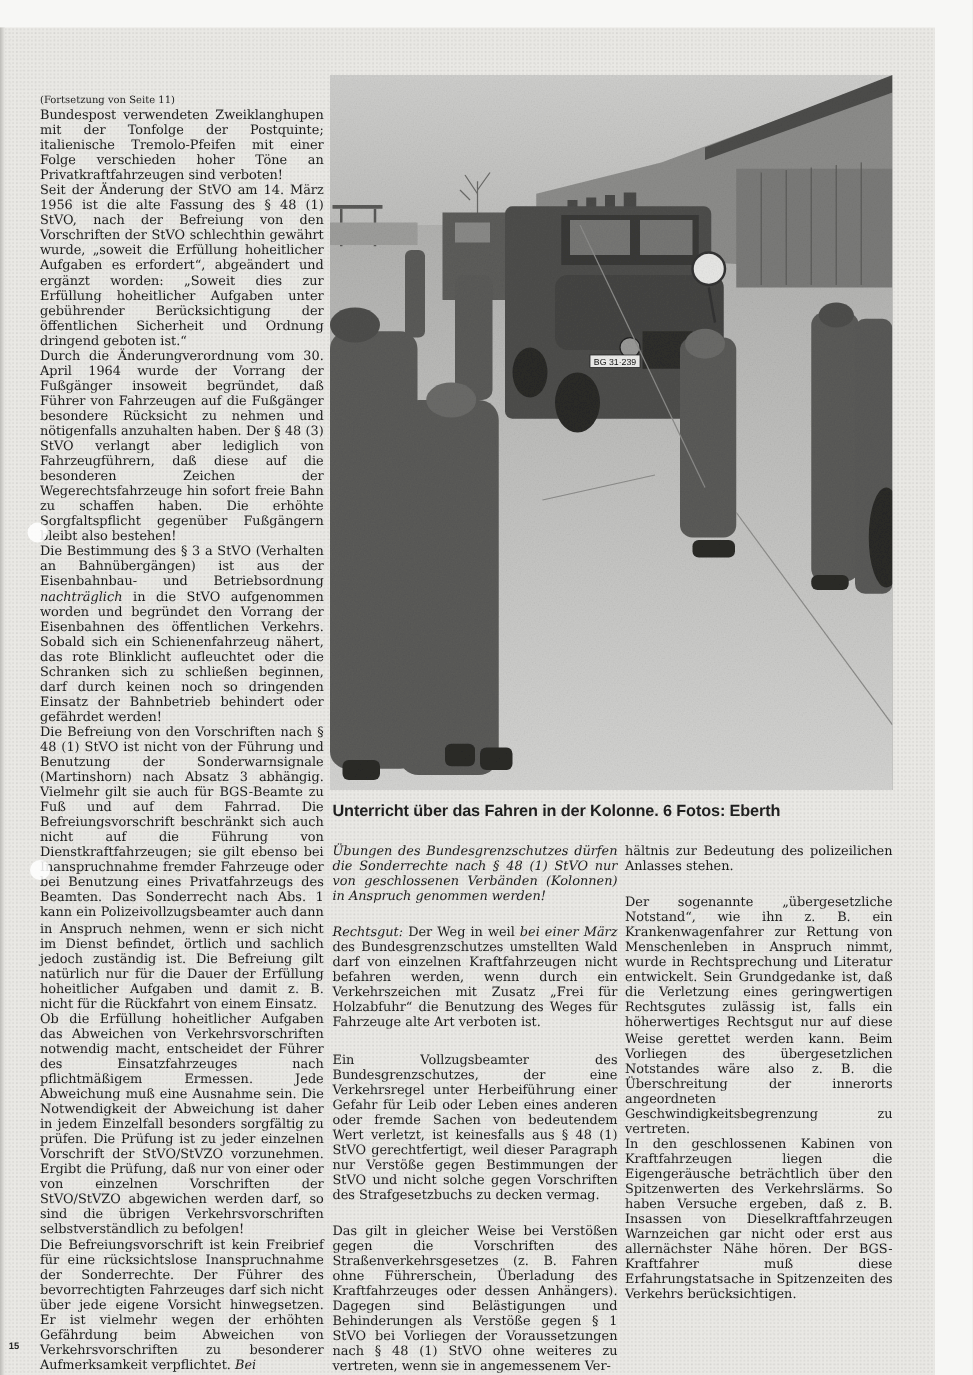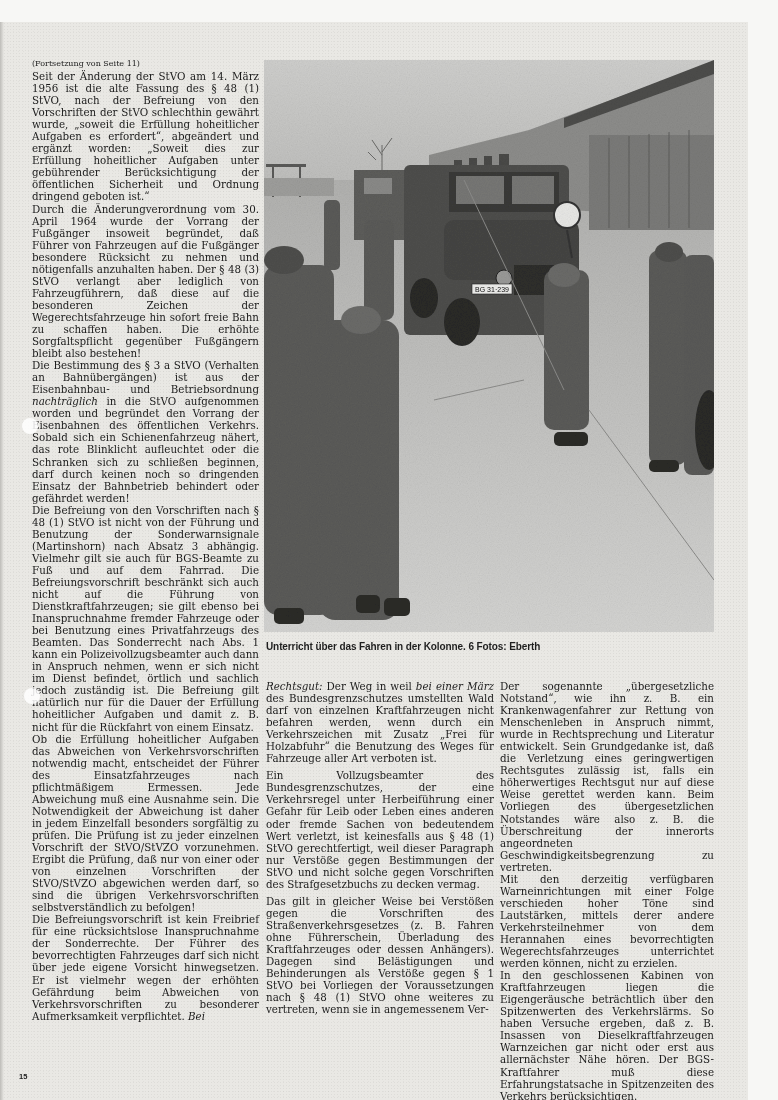--- a/index.html
+++ b/index.html
@@ -20,52 +20,53 @@
     position: absolute; left: 0; top: 22px; width: 4px; height: 1078px;
     background: linear-gradient(to right, #bdbcb8, #e9e8e4);
   }
   .col {
     position: absolute;
     font-family: "DejaVu Serif", "Liberation Serif", serif;
     font-size: 10.3px; line-height: 12.05px; color: #1b1b1b;
     text-align: justify; hyphens: manual;
   }
   .col p { margin: 0; text-indent: 0; }
-  .col p.gap { margin-top: 5px; }
+  .col p.gap { margin-top: 17px; }
   .col em { font-style: italic; }
-  #col1 { left: 32px; top: 58px; width: 227px; }
+  #col1 { left: 32px; top: 74px; width: 227px; }
   #col2 { left: 266px; top: 675px; width: 228px; }
   #col3 { left: 500px; top: 675px; width: 214px; }
   .cont-note { font-size: 8px; line-height: 11px; color: #222; margin-bottom: 1px !important; }
   .page-number {
-    position: absolute; left: 19px; top: 1072px;
+    position: absolute; left: 7px; top: 1072px;
     font-family: "Liberation Sans", sans-serif; font-size: 7.5px; font-weight: bold; color: #222;
   }
   .photo {
     position: absolute; left: 264px; top: 60px; width: 450px; height: 572px;
     background: #9d9d9b; overflow: hidden;
   }
   .photo svg { display: block; }
   .caption {
     position: absolute; left: 266px; top: 641px; width: 460px;
-    font-family: "Liberation Sans", sans-serif; font-size: 10px; font-weight: bold; color: #1f1f1f;
+    font-family: "Liberation Sans", sans-serif; font-size: 13px; font-weight: bold; color: #1f1f1f;
     white-space: nowrap; letter-spacing: -0.1px;
   }
   .smudge {
     position: absolute; border-radius: 50%; background: rgba(255,255,255,0.85);
   }
 </style>
 </head>
 <body>
 
 <div class="paper"></div>
 <div class="binding"></div>
 
 <div class="col" id="col1">
   <p class="cont-note">(Fortsetzung von Seite 11)</p>
+  <p>Bundespost verwendeten Zweiklanghupen mit der Tonfolge der Postquinte; italienische Tremolo-Pfeifen mit einer Folge verschieden hoher Töne an Privatkraftfahrzeugen sind verboten!</p>
   <p>Seit der Änderung der StVO am 14. März 1956 ist die alte Fassung des § 48 (1) StVO, nach der Befreiung von den Vorschriften der StVO schlechthin gewährt wurde, „soweit die Erfüllung hoheitlicher Aufgaben es erfordert“, abgeändert und ergänzt worden: „Soweit dies zur Erfüllung hoheitlicher Aufgaben unter gebührender Berücksichtigung der öffentlichen Sicherheit und Ordnung dringend geboten ist.“</p>
   <p>Durch die Änderungverordnung vom 30. April 1964 wurde der Vorrang der Fußgänger insoweit begründet, daß Führer von Fahrzeugen auf die Fußgänger besondere Rücksicht zu nehmen und nötigenfalls anzuhalten haben. Der § 48 (3) StVO verlangt aber lediglich von Fahrzeugführern, daß diese auf die besonderen Zeichen der Wegerechtsfahrzeuge hin sofort freie Bahn zu schaffen haben. Die erhöhte Sorgfaltspflicht gegenüber Fußgängern bleibt also bestehen!</p>
   <p><span>Die Bestimmung des § 3 a StVO (Verhalten an Bahnübergängen) ist aus der Eisenbahnbau- und Betriebsordnung </span><em>nachträglich</em> <span>in die StVO aufgenommen worden und begründet den Vorrang der Eisenbahnen des öffentlichen Verkehrs. Sobald sich ein Schienenfahrzeug nähert, das rote Blinklicht aufleuchtet oder die Schranken sich zu schließen beginnen, darf durch keinen noch so dringenden Einsatz der Bahnbetrieb behindert oder gefährdet werden!</span></p>
   <p>Die Befreiung von den Vorschriften nach § 48 (1) StVO ist nicht von der Führung und Benutzung der Sonderwarnsignale (Martinshorn) nach Absatz 3 abhängig. Vielmehr gilt sie auch für BGS-Beamte zu Fuß und auf dem Fahrrad. Die Befreiungsvorschrift beschränkt sich auch nicht auf die Führung von Dienstkraftfahrzeugen; sie gilt ebenso bei Inanspruchnahme fremder Fahrzeuge oder bei Benutzung eines Privatfahrzeugs des Beamten. Das Sonderrecht nach Abs. 1 kann ein Polizeivollzugsbeamter auch dann in Anspruch nehmen, wenn er sich nicht im Dienst befindet, örtlich und sachlich jedoch zuständig ist. Die Befreiung gilt natürlich nur für die Dauer der Erfüllung hoheitlicher Aufgaben und damit z. B. nicht für die Rückfahrt von einem Einsatz.</p>
   <p>Ob die Erfüllung hoheitlicher Aufgaben das Abweichen von Verkehrsvorschriften notwendig macht, entscheidet der Führer des Einsatzfahrzeuges nach pflichtmäßigem Ermessen. Jede Abweichung muß eine Ausnahme sein. Die Notwendigkeit der Abweichung ist daher in jedem Einzelfall besonders sorgfältig zu prüfen. Die Prüfung ist zu jeder einzelnen Vorschrift der StVO/StVZO vorzunehmen. Ergibt die Prüfung, daß nur von einer oder von einzelnen Vorschriften der StVO/StVZO abgewichen werden darf, so sind die übrigen Verkehrsvorschriften selbstverständlich zu befolgen!</p>
   <p><span>Die Befreiungsvorschrift ist kein Freibrief für eine rücksichtslose Inanspruchnahme der Sonderrechte. Der Führer des bevorrechtigten Fahrzeuges darf sich nicht über jede eigene Vorsicht hinwegsetzen. Er ist vielmehr wegen der erhöhten Gefährdung beim Abweichen von Verkehrsvorschriften zu besonderer Aufmerksamkeit verpflichtet. </span><em>Bei</em></p>
 </div>
 <div class="smudge" style="left:22px;top:418px;width:16px;height:16px;"></div>
 <div class="smudge" style="left:24px;top:688px;width:16px;height:16px;"></div>
 <div class="page-number">15</div>
@@ -169,22 +170,23 @@
       </g>
 
       <rect x="420" y="195" width="30" height="220" rx="8" fill="#5a5a58"></rect>
       <ellipse cx="445" cy="370" rx="14" ry="40" fill="#2a2a28"></ellipse>
     </g>
   </svg>
 </div>
 <div class="caption">Unterricht über das Fahren in der Kolonne. 6 Fotos: Eberth</div>
 
 <div class="col" id="col2">
-  <p class="gap"><em>Rechtsgut:</em><span> Der Weg in weil </span><em>bei einer März</em><span> des Bundesgrenzschutzes umstellten Wald darf von einzelnen Kraftfahrzeugen nicht befahren werden, wenn durch ein Verkehrszeichen mit Zusatz „Frei für Holzabfuhr“ die Benutzung des Weges für Fahrzeuge aller Art verboten ist.</span></p>
+  <p><em>Übungen des Bundesgrenzschutzes dürfen die Sonderrechte nach § 48 (1) StVO nur von geschlossenen Verbänden (Kolonnen) in Anspruch genommen werden!</em></p>
+  <p class="gap"><em>Rechtsgut:</em><span> Der Weg in weil </span><em>bei einer März</em><span> des Bundesgrenzschutzes umstellten Wald darf von einzelnen Kraftfahrzeugen nicht befahren werden, wenn durch ein Verkehrszeichen mit Zusatz „Frei für Holzabfuhr“ die Benutzung des Weges für Fahrzeuge alte Art verboten ist.</span></p>
   <p class="gap">Ein Vollzugsbeamter des Bundesgrenzschutzes, der eine Verkehrsregel unter Herbeiführung einer Gefahr für Leib oder Leben eines anderen oder fremde Sachen von bedeutendem Wert verletzt, ist keinesfalls aus § 48 (1) StVO gerechtfertigt, weil dieser Paragraph nur Verstöße gegen Bestimmungen der StVO und nicht solche gegen Vorschriften des Strafgesetzbuchs zu decken vermag.</p>
   <p class="gap">Das gilt in gleicher Weise bei Verstößen gegen die Vorschriften des Straßenverkehrsgesetzes (z. B. Fahren ohne Führerschein, Überladung des Kraftfahrzeuges oder dessen Anhängers). Dagegen sind Belästigungen und Behinderungen als Verstöße gegen § 1 StVO bei Vorliegen der Voraussetzungen nach § 48 (1) StVO ohne weiteres zu vertreten, wenn sie in angemessenem Ver-</p>
 </div>
 
 <div class="col" id="col3">
+  <p>hältnis zur Bedeutung des polizeilichen Anlasses stehen.</p>
   <p class="gap">Der sogenannte „übergesetzliche Notstand“, wie ihn z. B. ein Krankenwagenfahrer zur Rettung von Menschenleben in Anspruch nimmt, wurde in Rechtsprechung und Literatur entwickelt. Sein Grundgedanke ist, daß die Verletzung eines geringwertigen Rechtsgutes zulässig ist, falls ein höherwertiges Rechtsgut nur auf diese Weise gerettet werden kann. Beim Vorliegen des übergesetzlichen Notstandes wäre also z. B. die Überschreitung der innerorts angeordneten Geschwindigkeitsbegrenzung zu vertreten.</p>
-  <p>Mit den derzeitig verfügbaren Warneinrichtungen mit einer Folge verschieden hoher Töne sind Lautstärken, mittels derer andere Verkehrsteilnehmer von dem Herannahen eines bevorrechtigten Wegerechtsfahrzeuges unterrichtet werden können, nicht zu erzielen.</p>
   <p>In den geschlossenen Kabinen von Kraftfahrzeugen liegen die Eigengeräusche beträchtlich über den Spitzenwerten des Verkehrslärms. So haben Versuche ergeben, daß z. B. Insassen von Dieselkraftfahrzeugen Warnzeichen gar nicht oder erst aus allernächster Nähe hören. Der BGS-Kraftfahrer muß diese Erfahrungstatsache in Spitzenzeiten des Verkehrs berücksichtigen.</p>
 </div>
 
 </body></html>

